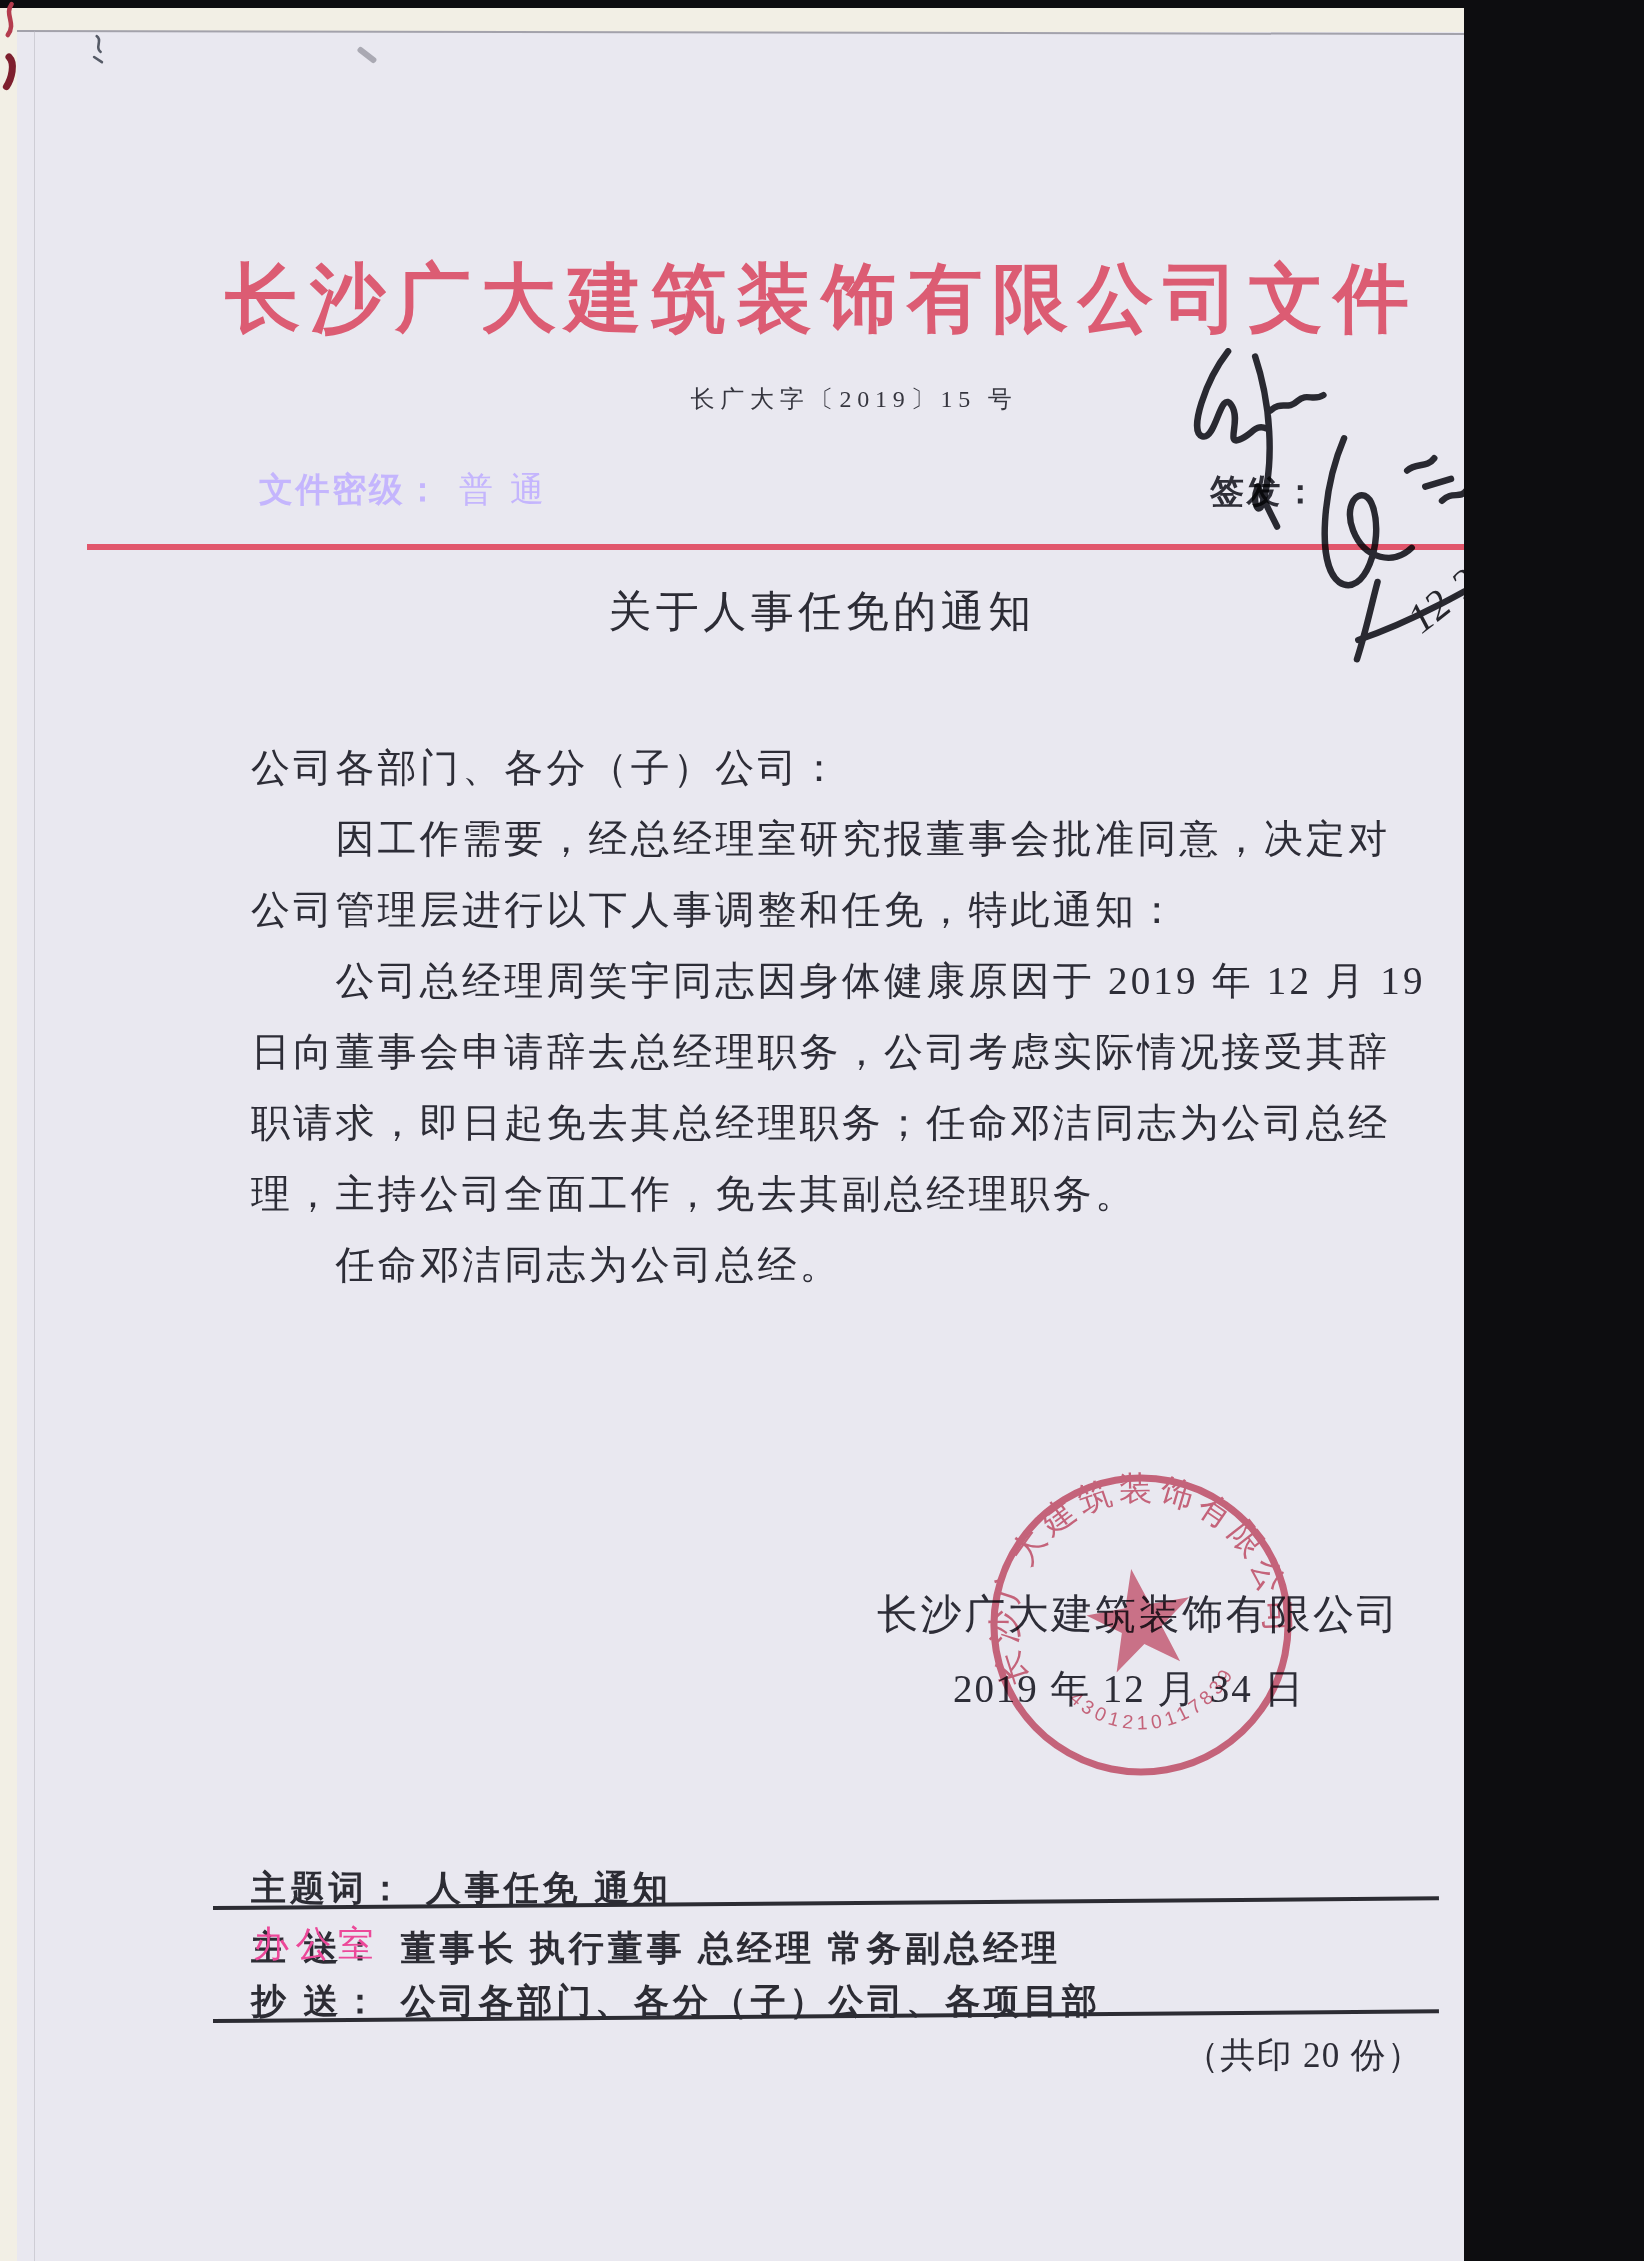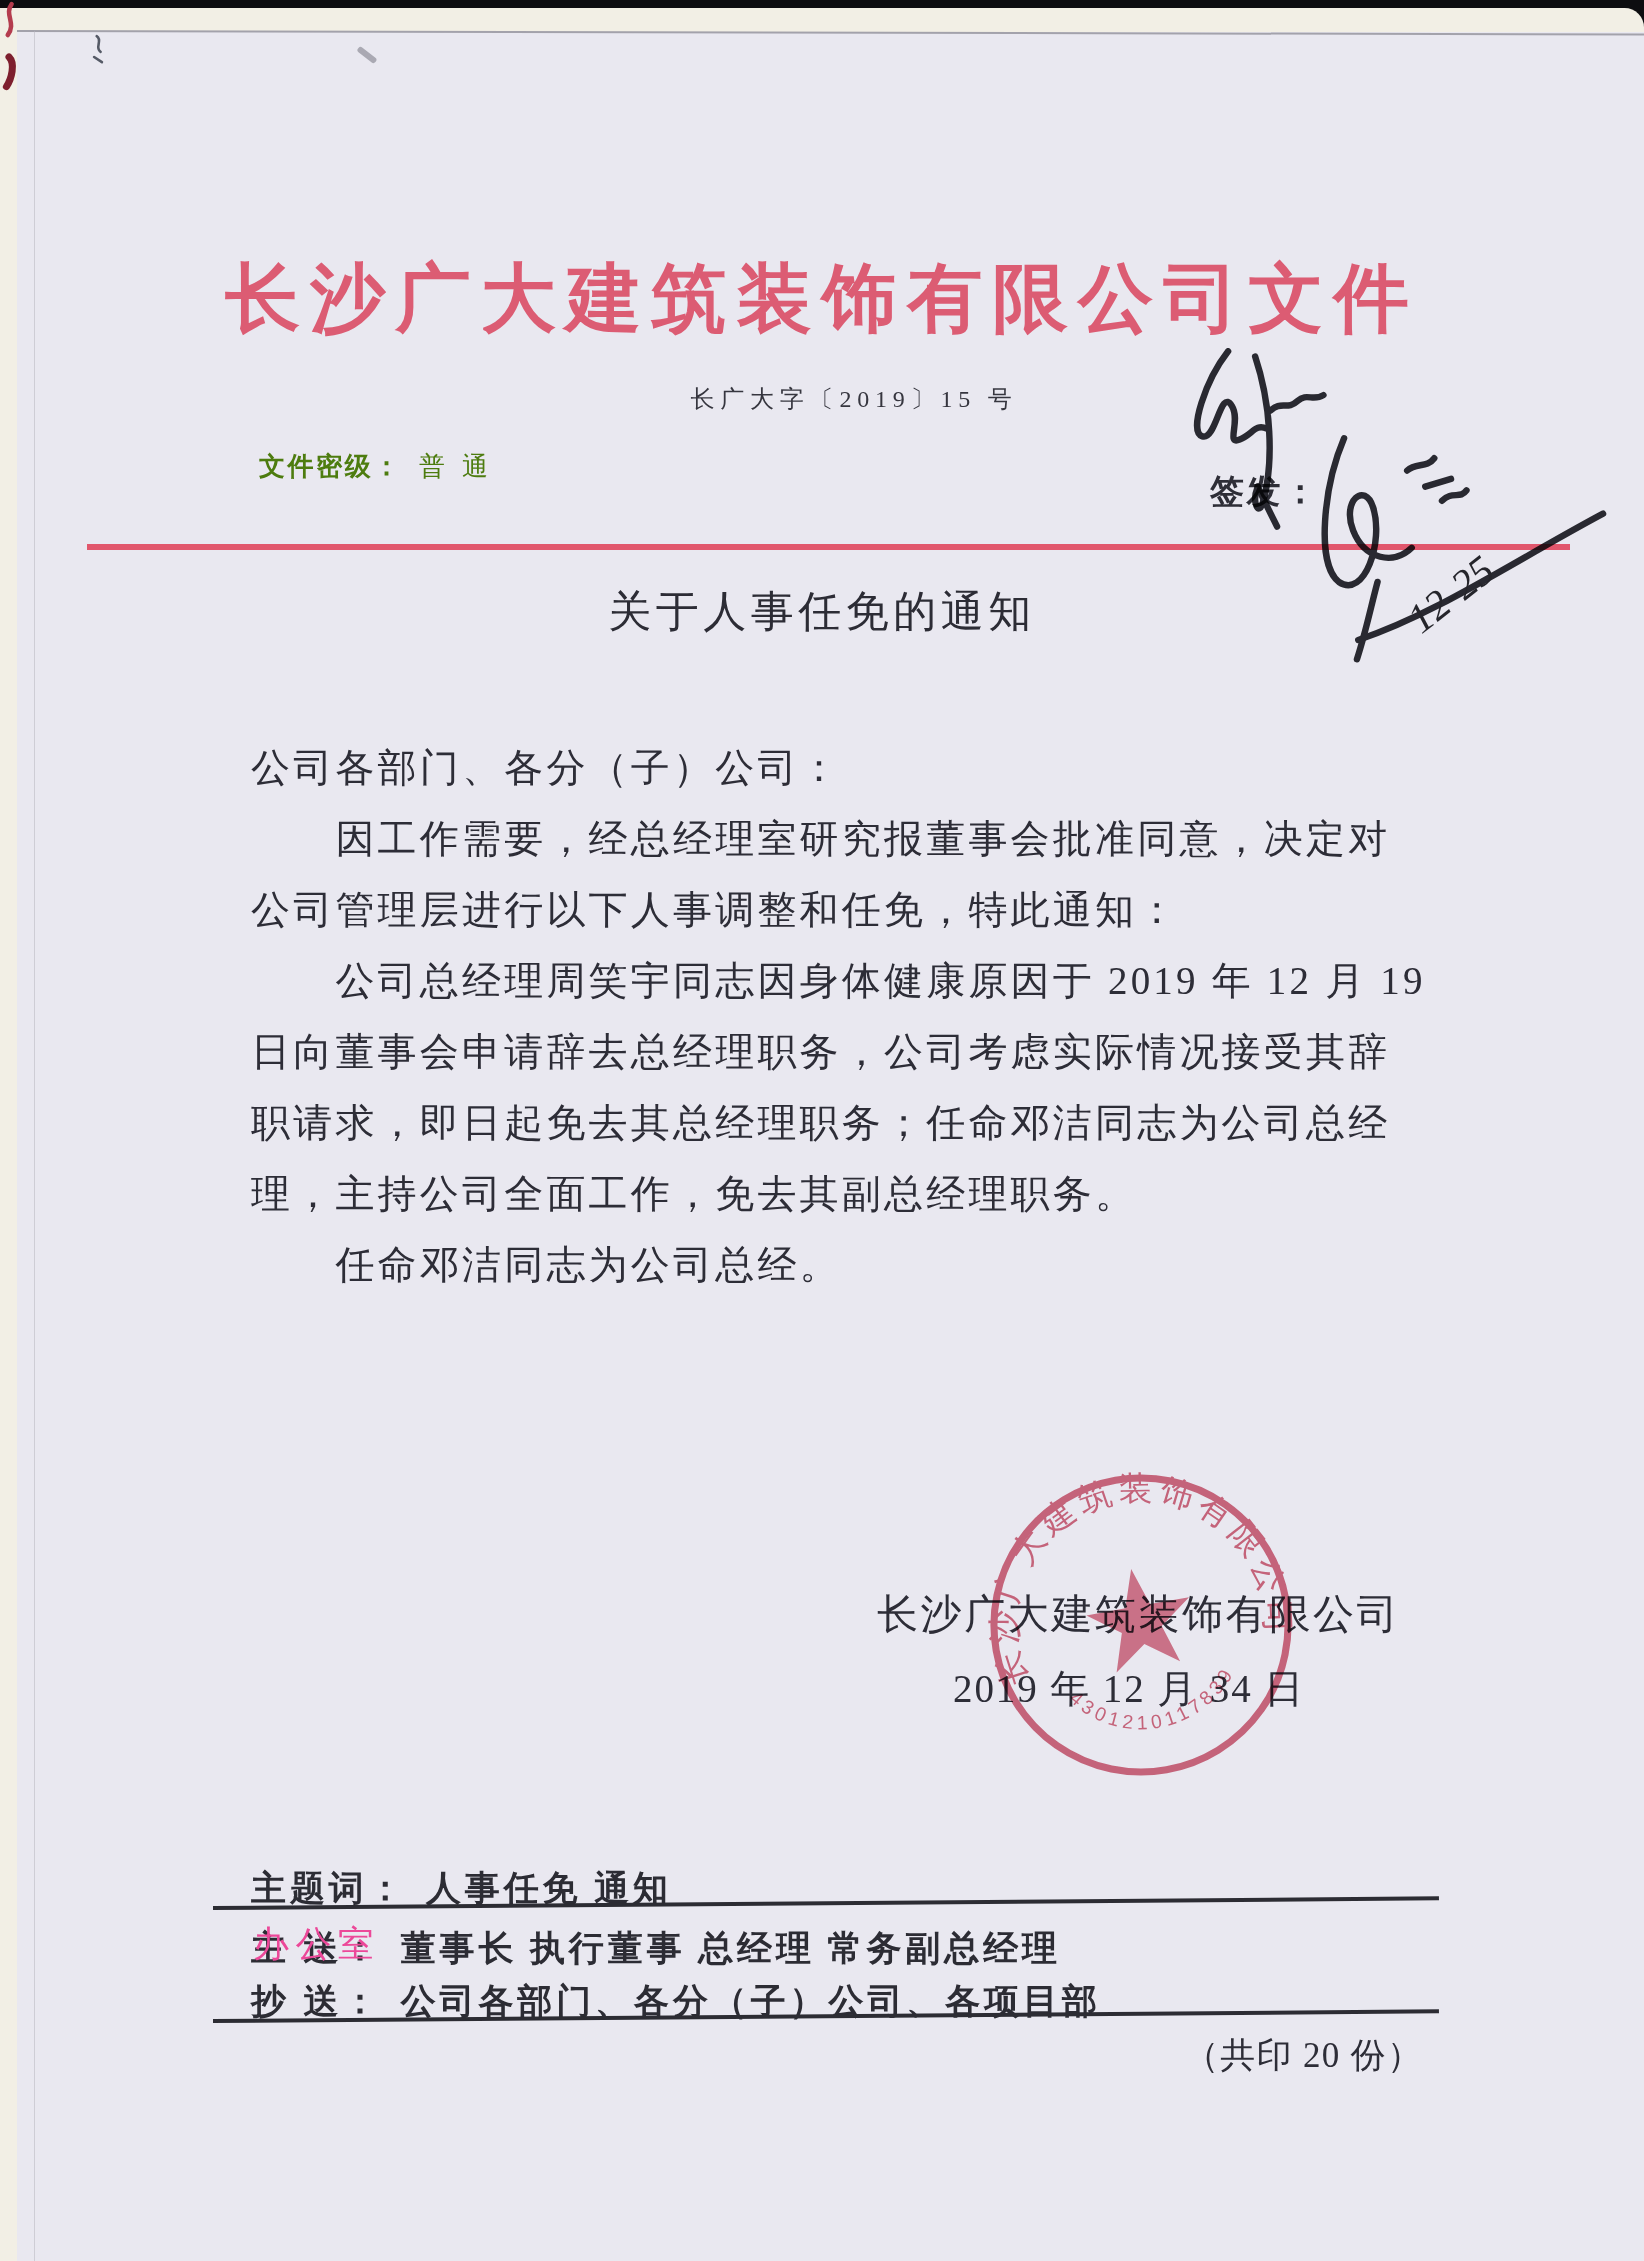--- a/index.html
+++ b/index.html
@@ -1,37 +1,37 @@
 <!DOCTYPE html>
 <html style="font-size:10.3px"><head>
 <meta charset="utf-8">
 <style>
   html,body{margin:0;padding:0;}
   body{background:#0d0d10;}
-  .page{position:relative;width:1644px;height:2261px;background:#0d0d10;overflow:hidden;
+  .page{position:relative;width:1464px;height:2261px;background:#0d0d10;overflow:hidden;
         font-family:"Liberation Serif","DejaVu Serif",serif;}
   
   .paper-edge-top{position:absolute;left:0;top:7.7px;width:1644px;height:24.5px;background:#f2efe5;
                   border-top-right-radius:19.3px;}
   .paper-edge-left{position:absolute;left:0;top:7.7px;width:17.4px;height:2253px;background:#f2efe5;}
   .page-inner{position:absolute;left:17.4px;top:32px;right:0;bottom:0;background:#e9e8f0;}
   .edge-line-h{position:absolute;left:17.4px;top:30px;width:1627px;height:1.9px;background:#a3a2ab;
                transform:rotate(0.12deg);transform-origin:left center;}
   .edge-line-v{position:absolute;left:34px;top:31px;width:1.3px;height:2230px;background:#b8b7c0;opacity:.55;}
   
   .corner-marks{position:absolute;left:0;top:0;}
   .gray-dash{position:absolute;left:356px;top:52px;width:22px;height:5.8px;background:#8f8f98;
              transform:rotate(38deg);opacity:.7;border-radius:2.6px;}
   .squiggle{position:absolute;left:85px;top:31px;}
   
   .red-title{position:absolute;left:0;top:249px;width:1644px;text-align:center;
              font-size:75px;font-weight:700;color:#dc5c73;letter-spacing:10.3px;white-space:nowrap;}
   .doc-number{position:absolute;left:0;top:383px;width:1644px;text-align:center;
               font-size:24px;color:#36363f;letter-spacing:5.8px;padding-left:32px;}
-  .meta-classification{position:absolute;left:259px;top:449px;font-size:26px;color:#4d7c0f;white-space:nowrap;}
+  .meta-classification{position:absolute;left:259px;top:467px;font-size:34px;color:#c4b5fd;white-space:nowrap;}
   .meta-classification .lbl{font-weight:700;font-family:"Liberation Sans","DejaVu Sans",sans-serif;letter-spacing:2.6px;}
   .meta-classification .val{margin-left:17px;letter-spacing:17px;}
   .meta-sign{position:absolute;left:1210px;top:469px;font-size:34px;color:#2e2e37;
              font-weight:700;font-family:"Liberation Sans","DejaVu Sans",sans-serif;letter-spacing:2.6px;}
   .red-rule{position:absolute;left:87px;top:544px;width:1483px;height:5.8px;background:#e1566c;}
   
   .notice-title{position:absolute;left:0;top:583px;width:1644px;text-align:center;
                 font-size:43px;font-weight:400;color:#2c2c35;letter-spacing:4.5px;}
   .body-text{position:absolute;left:251px;top:732px;width:1161px;font-size:39px;line-height:71px;
              color:#2d2d37;letter-spacing:3.2px;}

